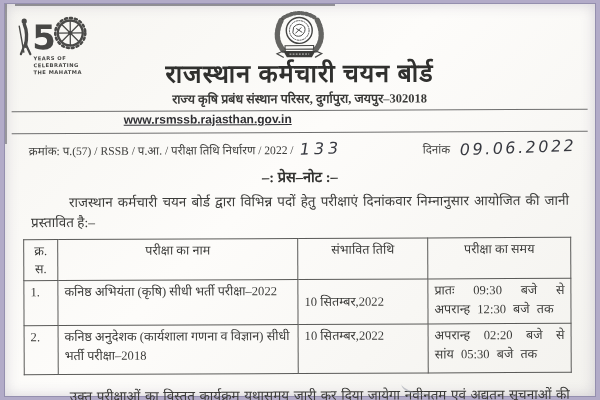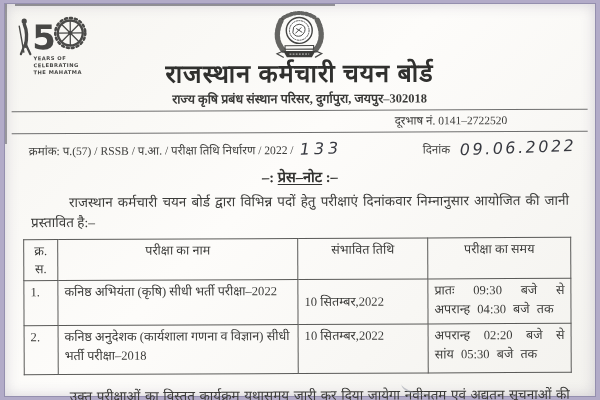--- a/index.html
+++ b/index.html
@@ -29,21 +29,21 @@
   .phone{position:absolute;left:383px;top:1px;font-size:11.5px;color:#3a3a38;}
 
   
   .ref-row{display:flex;align-items:baseline;margin:9px 18px 0 24px;font-size:11.6px;white-space:nowrap;}
   .handwrite{font-family:"DejaVu Sans",sans-serif;font-style:italic;font-size:16px;letter-spacing:4px;color:#373940;transform:rotate(-2deg);display:inline-block;margin-left:6px;line-height:14px;}
   .handwrite.date{letter-spacing:2.5px;margin-left:10px;}
   .spacer{flex:1;}
 
   
   .press-heading{margin-top:9px;text-align:center;font-size:14.5px;font-weight:bold;color:#333331;}
-  .press-heading .u{text-decoration:underline;text-underline-offset:2px;}
+  .press-heading .u{text-underline-offset:2px;}
 
   .para{margin:6px 26px 0;font-size:13.5px;line-height:1.5;text-align:justify;text-indent:38px;color:#3c3c3a;}
 
   
   table.exams{border-collapse:collapse;margin:6px 30px 0 18px;width:548px;table-layout:fixed;}
   table.exams th, table.exams td{border:1.4px solid #5a5a58;font-size:12.6px;padding:2px 6px;color:#3b3b39;}
   table.exams th{font-weight:normal;text-align:center;vertical-align:top;padding-top:3px;height:33px;line-height:1.4;}
   table.exams td{vertical-align:top;line-height:1.45;}
   td.sno{text-align:left;padding-left:7px;}
   td.date{padding-left:8px;}
@@ -96,21 +96,21 @@
       <path d="M26,47 L62,47 L58,54 L30,54 Z" fill="#3c3c3a"></path>
       <path class="sketch" d="M26,47 L19,50 L26,54 M62,47 L69,50 L62,54" stroke-width="1.4"></path>
       <path d="M33,50.5 L55,50.5" stroke="#e8e8e4" stroke-width="1" stroke-dasharray="2 1.5"></path>
     </svg>
 
     <h1 class="org-title">राजस्थान कर्मचारी चयन बोर्ड</h1>
     <div class="org-address">राज्य कृषि प्रबंध संस्थान परिसर, दुर्गापुरा, जयपुर–302018</div>
 
     <hr class="rule">
     <div class="contact-row">
-      <span class="phone">दूरभाष नं. 0141–2722520</span>
+      <span class="website">www.rsmssb.rajasthan.gov.in</span>
     </div>
     <hr class="rule">
 
     <div class="ref-row">
       <span>क्रमांक: प.(57) / RSSB / प.आ. / परीक्षा तिथि निर्धारण / 2022 /</span>
       <span class="handwrite">133</span>
       <span class="spacer"></span>
       <span>दिनांक</span>
       <span class="handwrite date">09.06.2022</span>
     </div>
@@ -136,21 +136,21 @@
           <th>परीक्षा का नाम</th>
           <th>संभावित तिथि</th>
           <th>परीक्षा का समय</th>
         </tr>
       </thead>
       <tbody>
         <tr class="r1">
           <td class="sno">1.</td>
           <td>कनिष्ठ अभियंता (कृषि) सीधी भर्ती परीक्षा–2022</td>
           <td class="date">10 सितम्बर,2022</td>
-          <td class="time">प्रातः 09:30 बजे से अपरान्ह 04:30 बजे तक</td>
+          <td class="time">प्रातः 09:30 बजे से अपरान्ह 12:30 बजे तक</td>
         </tr>
         <tr class="r2">
           <td class="sno">2.</td>
           <td>कनिष्ठ अनुदेशक (कार्यशाला गणना व विज्ञान) सीधी भर्ती परीक्षा–2018</td>
           <td class="date">10 सितम्बर,2022</td>
           <td class="time">अपरान्ह 02:20 बजे से सांय 05:30 बजे तक</td>
         </tr>
       </tbody>
     </table>
 

